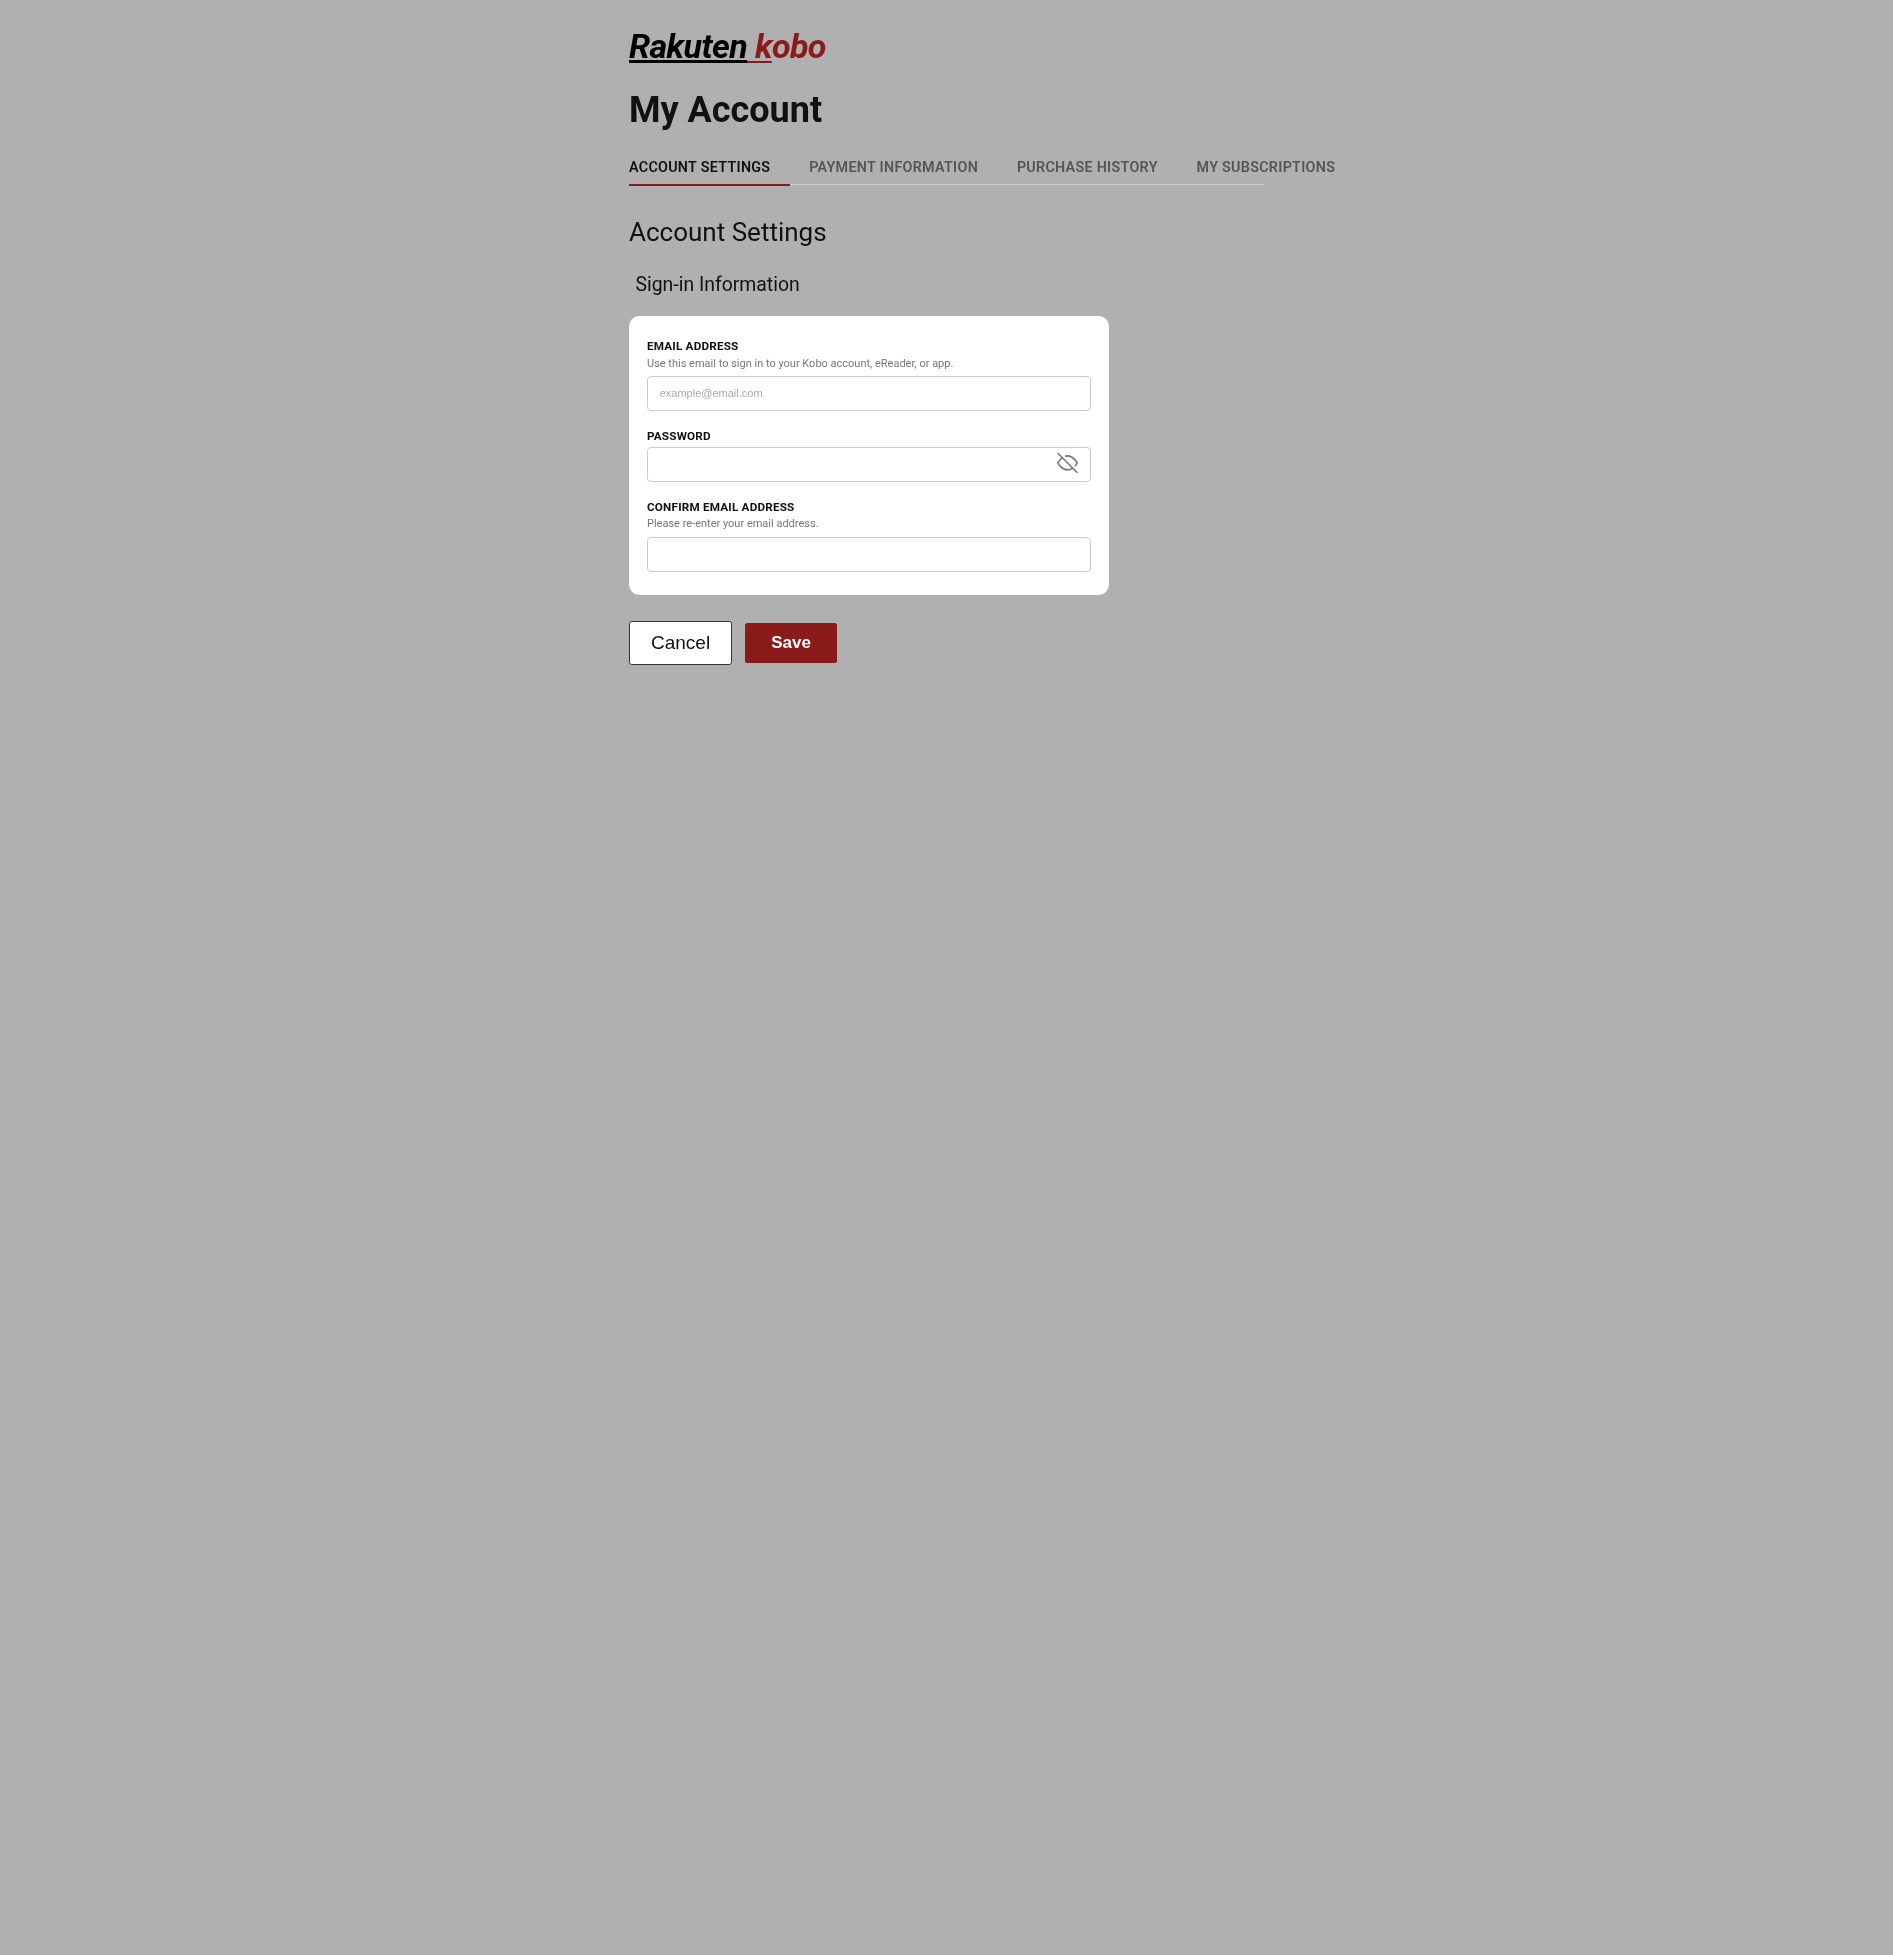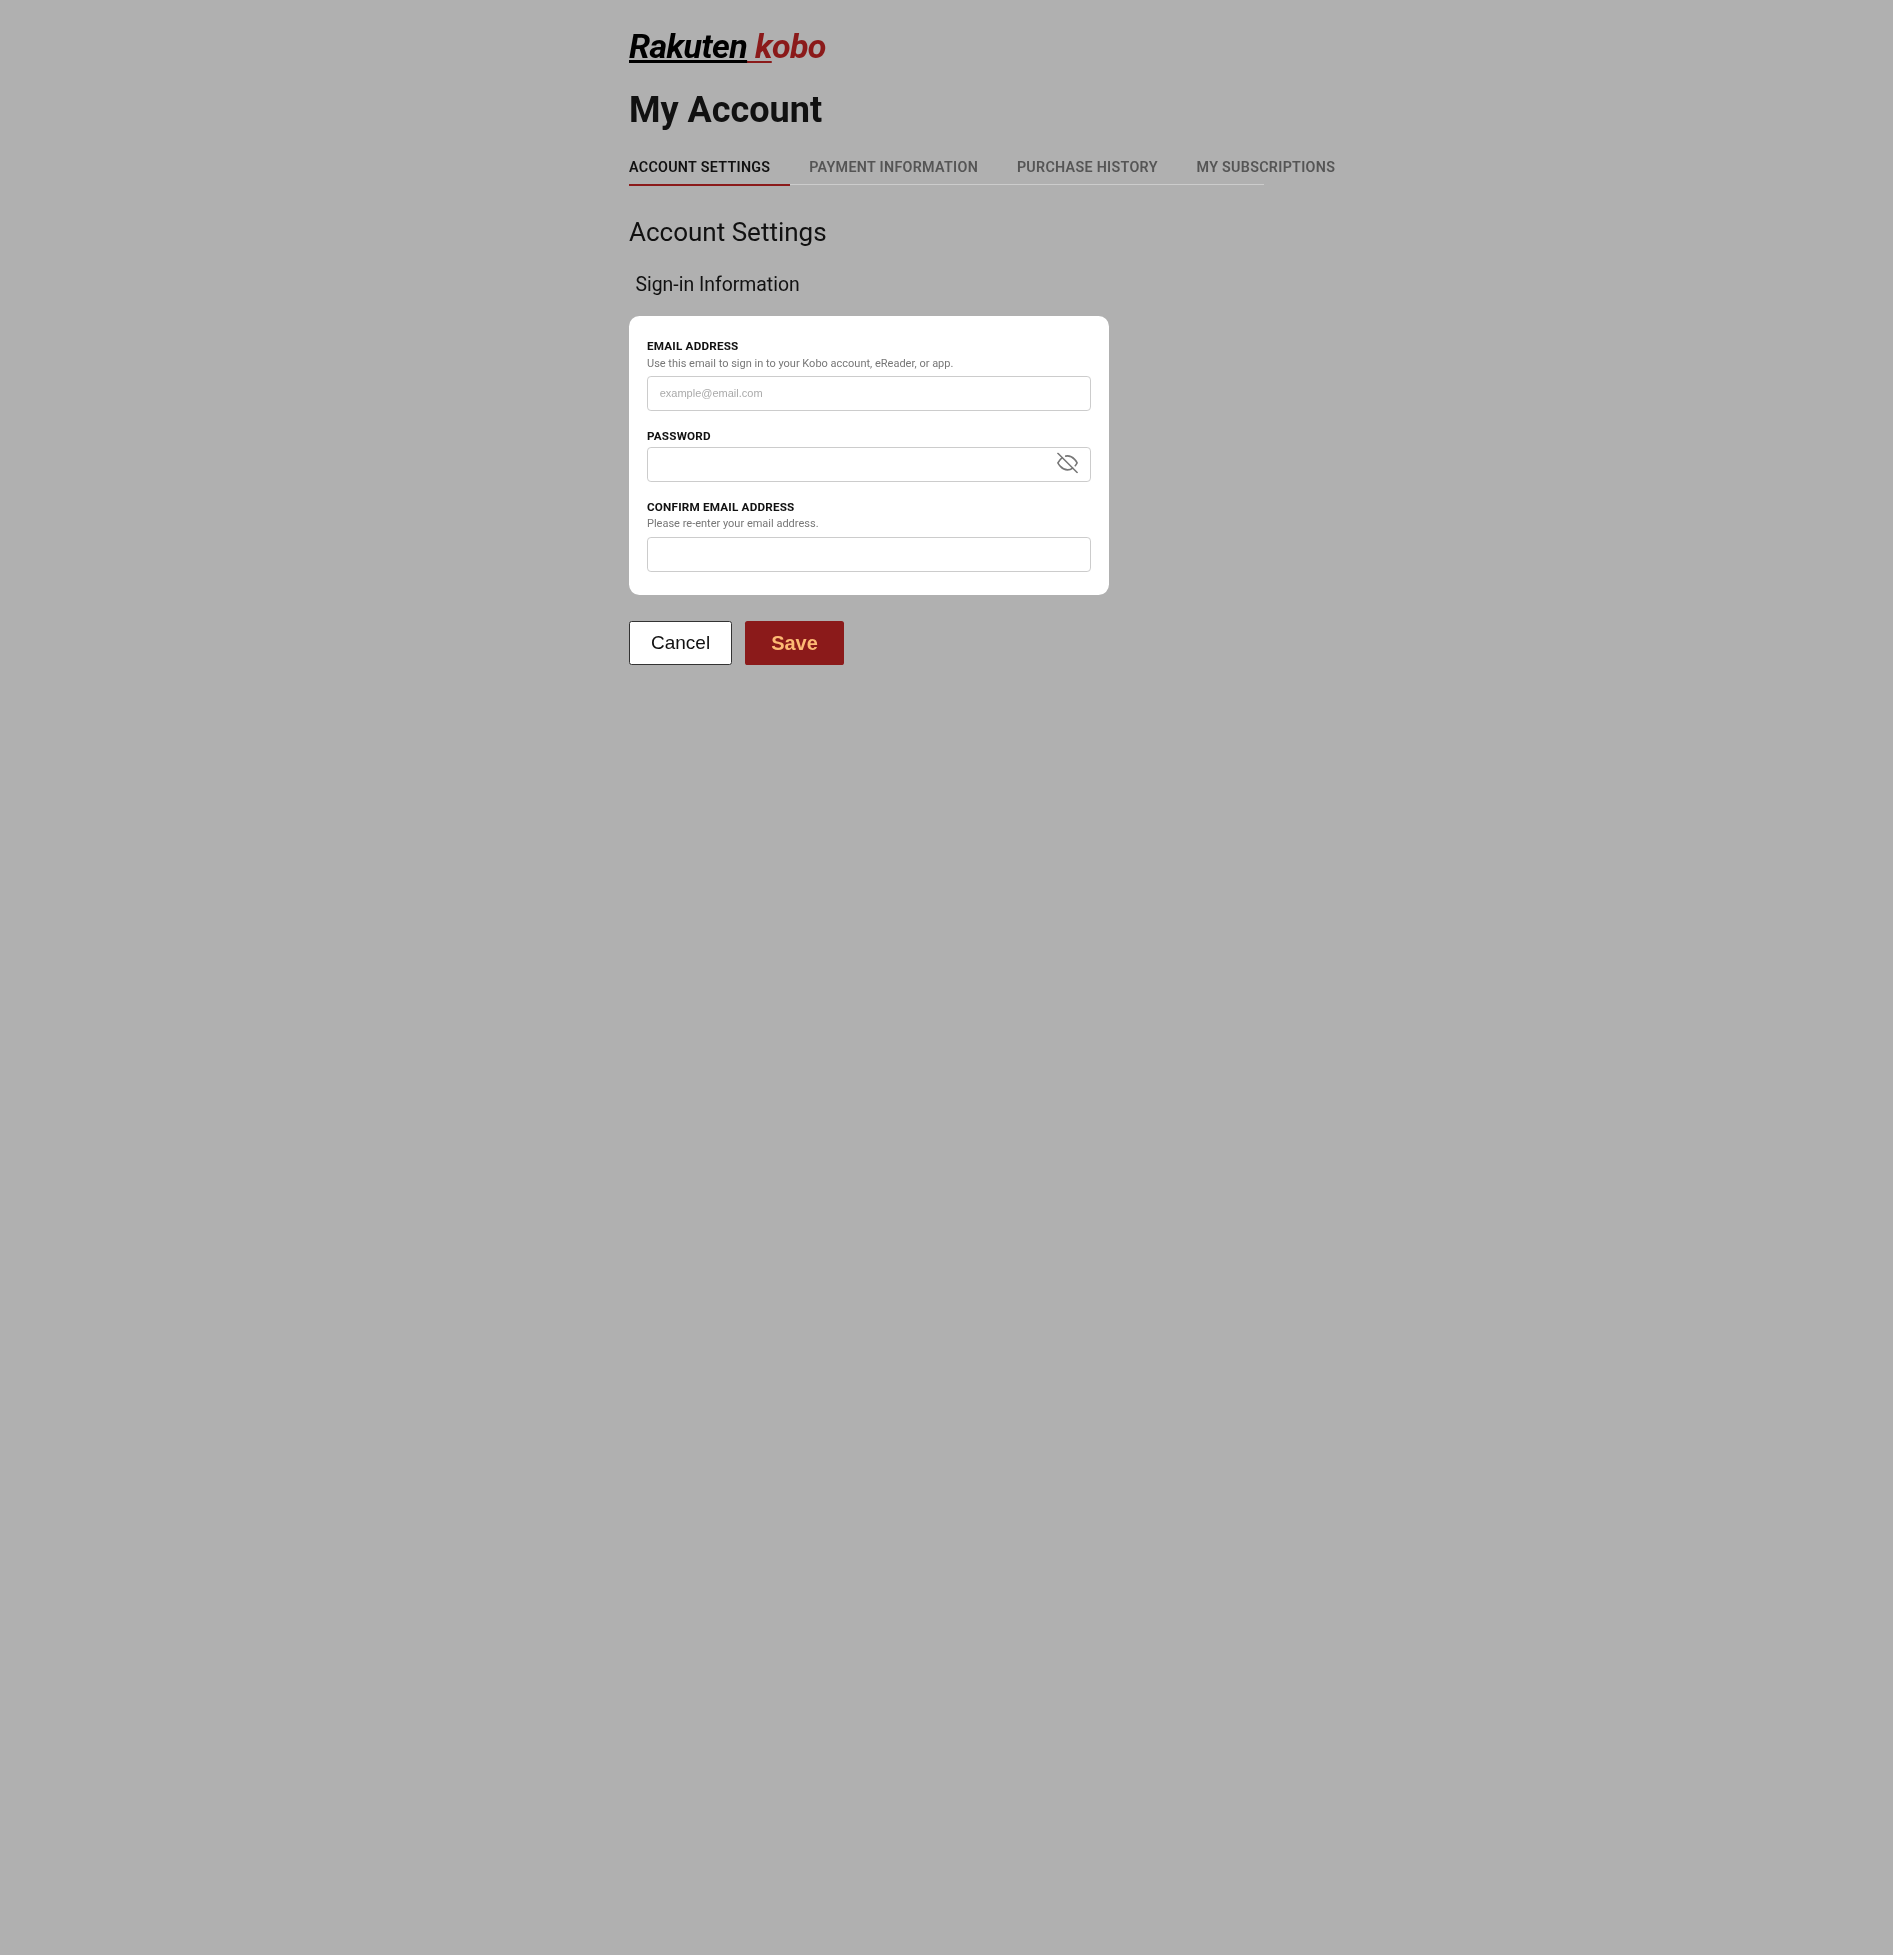--- a/index.html
+++ b/index.html
@@ -186,22 +186,22 @@
       font-size: 19px;
       font-weight: 500;
       padding: 10.4px 21px;
       border-radius: 2.6px;
       cursor: pointer;
     }
 
     .btn-save {
       background: #8b1a1a;
       border: none;
-      color: #fdba74;
-      font-size: 20px;
+      color: #ffffff;
+      font-size: 17px;
       font-weight: 600;
       padding: 10.4px 26px;
       border-radius: 2.6px;
       cursor: pointer;
     }
   </style>
 </head>
 <body>
 
 <div class="page-container">

